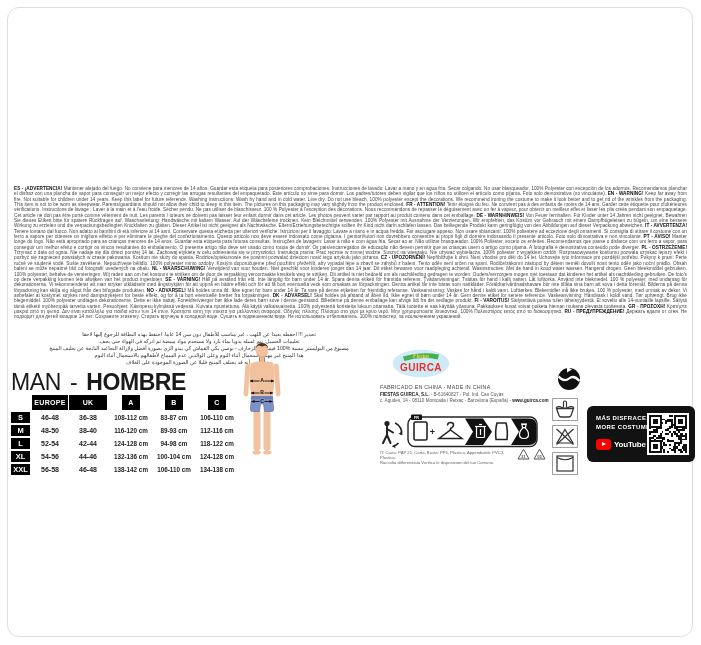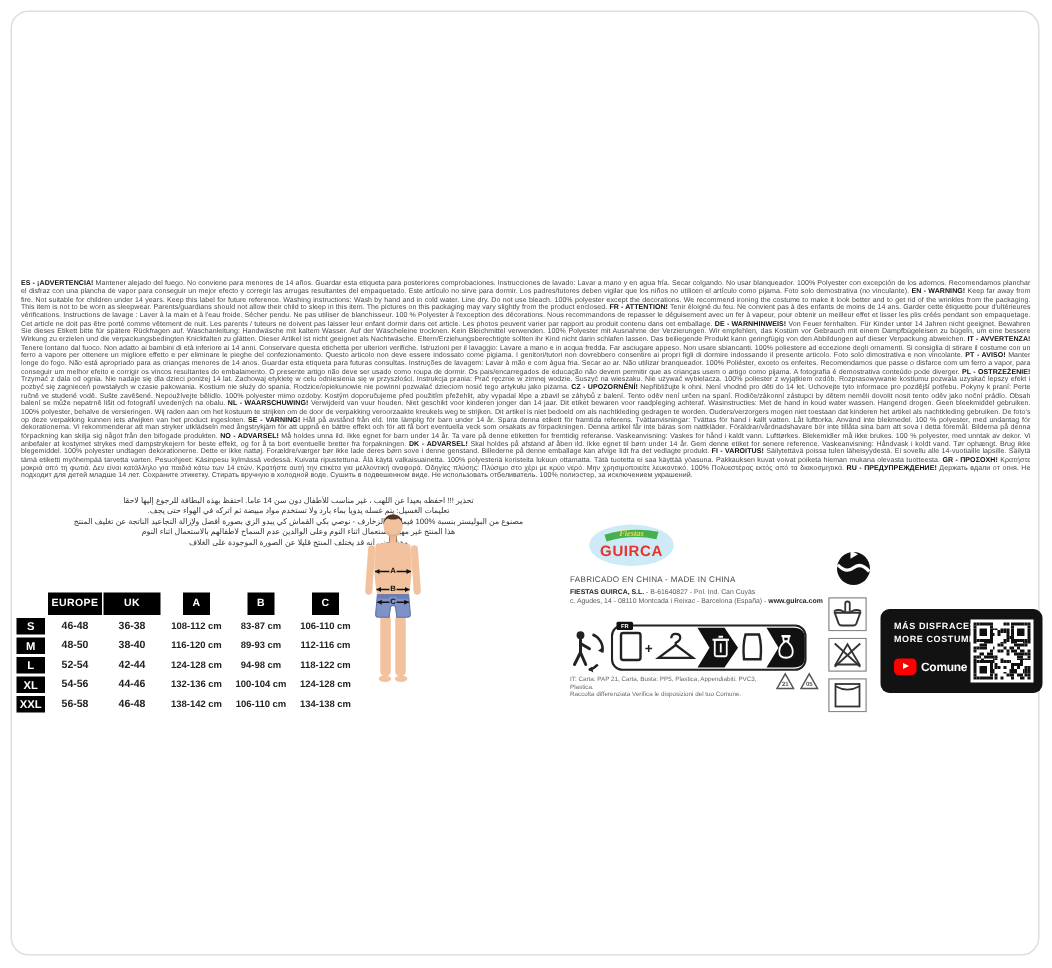--- a/index.html
+++ b/index.html
@@ -74,20 +74,25 @@
 
   <div class="fineprint"><b>ES - ¡ADVERTENCIA!</b> Mantener alejado del fuego. No conviene para menores de 14 años. Guardar esta etiqueta para posteriores comprobaciones. Instrucciones de lavado: Lavar a mano y en agua fría. Secar colgando. No usar blanqueador. 100% Polyester con excepción de los adornos. Recomendamos planchar el disfraz con una plancha de vapor para conseguir un mejor efecto y corregir las arrugas resultantes del empaquetado. Este artículo no sirve para dormir. Los padres/tutores deben vigilar que los niños no utilicen el artículo como pijama. Foto solo demostrativa (no vinculante). <b>EN - WARNING!</b> Keep far away from fire. Not suitable for children under 14 years. Keep this label for future reference. Washing instructions: Wash by hand and in cold water. Line dry. Do not use bleach. 100% polyester except the decorations. We recommend ironing the costume to make it look better and to get rid of the wrinkles from the packaging. This item is not to be worn as sleepwear. Parents/guardians should not allow their child to sleep in this item. The pictures on this packaging may vary slightly from the product enclosed. <b>FR - ATTENTION!</b> Tenir éloigné du feu. Ne convient pas à des enfants de moins de 14 ans. Garder cette étiquette pour d'ultérieures vérifications. Instructions de lavage : Laver à la main et à l'eau froide. Sécher pendu. Ne pas utiliser de blanchisseur. 100 % Polyester à l'exception des décorations. Nous recommandons de repasser le déguisement avec un fer à vapeur, pour obtenir un meilleur effet et lisser les plis créés pendant son empaquetage. Cet article ne doit pas être porté comme vêtement de nuit. Les parents / tuteurs ne doivent pas laisser leur enfant dormir dans cet article. Les photos peuvent varier par rapport au produit contenu dans cet emballage. <b>DE - WARNHINWEIS!</b> Von Feuer fernhalten. Für Kinder unter 14 Jahren nicht geeignet. Bewahren Sie dieses Etikett bitte für spätere Rückfragen auf. Waschanleitung: Handwäsche mit kaltem Wasser. Auf der Wäscheleine trocknen. Kein Bleichmittel verwenden. 100% Polyester mit Ausnahme der Verzierungen. Wir empfehlen, das Kostüm vor Gebrauch mit einem Dampfbügeleisen zu bügeln, um eine bessere Wirkung zu erzielen und die verpackungsbedingten Knickfalten zu glätten. Dieser Artikel ist nicht geeignet als Nachtwäsche. Eltern/Erziehungsberechtigte sollten ihr Kind nicht darin schlafen lassen. Das beiliegende Produkt kann geringfügig von den Abbildungen auf dieser Verpackung abweichen. <b>IT - AVVERTENZA!</b> Tenere lontano dal fuoco. Non adatto ai bambini di età inferiore ai 14 anni. Conservare questa etichetta per ulteriori verifiche. Istruzioni per il lavaggio: Lavare a mano e in acqua fredda. Far asciugare appeso. Non usare sbiancanti. 100% poliestere ad eccezione degli ornamenti. Si consiglia di stirare il costume con un ferro a vapore per ottenere un migliore effetto e per eliminare le pieghe del confezionamento. Questo articolo non deve essere indossato come pigiama. I genitori/tutori non dovrebbero consentire ai propri figli di dormire indossando il presente articolo. Foto solo dimostrativa e non vincolante. <b>PT - AVISO!</b> Manter longe do fogo. Não está apropriado para as crianças menores de 14 anos. Guardar esta etiqueta para futuras consultas. Instruções de lavagem: Lavar à mão e com água fria. Secar ao ar. Não utilizar branqueador. 100% Poliéster, exceto os enfeites. Recomendamos que passe o disfarce com um ferro a vapor, para conseguir um melhor efeito e corrigir os vincos resultantes do embalamento. O presente artigo não deve ser usado como roupa de dormir. Os pais/encarregados de educação não devem permitir que as crianças usem o artigo como pijama. A fotografia é demostrativa conteúdo pode diverger. <b>PL - OSTRZEŻENIE!</b> Trzymać z dala od ognia. Nie nadaje się dla dzieci poniżej 14 lat. Zachowaj etykietę w celu odniesienia się w przyszłości. Instrukcja prania: Prać ręcznie w zimnej wodzie. Suszyć na wieszaku. Nie używać wybielacza. 100% poliester z wyjątkiem ozdób. Rozprasowywanie kostiumu pozwala uzyskać lepszy efekt i pozbyć się zagnieceń powstałych w czasie pakowania. Kostium nie służy do spania. Rodzice/opiekunowie nie powinni pozwalać dzieciom nosić tego artykułu jako piżama. <b>CZ - UPOZORNĚNÍ!</b> Nepřibližujte k ohni. Není vhodné pro děti do 14 let. Uchovejte tyto informace pro pozdější potřebu. Pokyny k praní: Perte ručně ve studené vodě. Sušte zavěšené. Nepoužívejte bělidlo. 100% polyester mimo ozdoby. Kostým doporučujeme před použitím přežehlit, aby vypadal lépe a zbavil se záhybů z balení. Tento oděv není určen na spaní. Rodiče/zákonní zástupci by dětem neměli dovolit nosit tento oděv jako noční prádlo. Obsah balení se může nepatrně lišit od fotografií uvedených na obalu. <b>NL - WAARSCHUWING!</b> Verwijderd van vuur houden. Niet geschikt voor kinderen jonger dan 14 jaar. Dit etiket bewaren voor raadpleging achteraf. Wasinstructies: Met de hand in koud water wassen. Hangend drogen. Geen bleekmiddel gebruiken. 100% polyester, behalve de versieringen. Wij raden aan om het kostuum te strijken om de door de verpakking veroorzaakte kreukels weg te strijken. Dit artikel is niet bedoeld om als nachtkleding gedragen te worden. Ouders/verzorgers mogen niet toestaan dat kinderen het artikel als nachtkleding gebruiken. De foto's op deze verpakking kunnen iets afwijken van het product ingesloten. <b>SE - VARNING!</b> Håll på avstånd från eld. Inte lämplig för barn under 14 år. Spara denna etikett för framtida referens. Tvättanvisningar: Tvättas för hand i kallt vatten. Låt lufttorka. Använd inte blekmedel. 100 % polyester, med undantag för dekorationerna. Vi rekommenderar att man stryker utklädseln med ångstrykjärn för att uppnå en bättre effekt och för att få bort eventuella veck som orsakats av förpackningen. Denna artikel får inte bäras som nattkläder. Föräldrar/vårdnadshavare bör inte tillåta sina barn att sova i detta föremål. Bilderna på denna förpackning kan skilja sig något från den bifogade produkten. <b>NO - ADVARSEL!</b> Må holdes unna ild. Ikke egnet for barn under 14 år. Ta vare på denne etiketten for fremtidig referanse. Vaskeanvisning: Vaskes for hånd i kaldt vann. Lufttørkes. Blekemidler må ikke brukes. 100 % polyester, med unntak av dekor. Vi anbefaler at kostymet strykes med dampstrykejern for beste effekt, og for å ta bort eventuelle bretter fra forpakningen. <b>DK - ADVARSEL!</b> Skal holdes på afstand af åben ild. Ikke egnet til børn under 14 år. Gem denne etiket for senere reference. Vaskeanvisning: Håndvask i koldt vand. Tør ophængt. Brug ikke blegemiddel. 100% polyester undtagen dekorationerne. Dette er ikke nattøj. Forældre/værger bør ikke lade deres børn sove i denne genstand. Billederne på denne emballage kan afvige lidt fra det vedlagte produkt. <b>FI - VAROITUS!</b> Säilytettävä poissa tulen läheisyydestä. Ei sovellu alle 14-vuotiaille lapsille. Säilytä tämä etiketti myöhempää tarvetta varten. Pesuohjeet: Käsinpesu kylmässä vedessä. Kuivata ripustettuna. Älä käytä valkaisuainetta. 100% polyesteriä koristeita lukuun ottamatta. Tätä tuotetta ei saa käyttää yöasuna. Pakkauksen kuvat voivat poiketa hieman mukana olevasta tuotteesta. <b>GR - ΠΡΟΣΟΧΗ!</b> Κρατήστε μακριά από τη φωτιά. Δεν είναι κατάλληλο για παιδιά κάτω των 14 ετών. Κρατήστε αυτή την ετικέτα για μελλοντική αναφορά. Οδηγίες πλύσης: Πλύσιμο στο χέρι με κρύο νερό. Μην χρησιμοποιείτε λευκαντικό. 100% Πολυεστέρας εκτός από τα διακοσμητικά. <b>RU - ПРЕДУПРЕЖДЕНИЕ!</b> Держать вдали от огня. Не подходит для детей младше 14 лет. Сохраните этикетку. Стирать вручную в холодной воде. Сушить в подвешенном виде. Не использовать отбеливатель. 100% полиэстер, за исключением украшений. </div>
   <div class="arabic">
       <div>تحذير !!! احفظه بعيدا عن اللهب ، غير مناسب للأطفال دون سن 14 عاما. احتفظ بهذه البطاقة للرجوع إليها لاحقا</div>
       <div>تعليمات الغسيل: يتم غسله يدويا بماء بارد ولا تستخدم مواد مبيضة ثم اتركه في الهواء حتى يجف.</div>
       <div>مصنوع من البوليستر بنسبة %100 فيما عدا الزخارف - نوصي بكي القماش كي يبدو الزي بصورة أفضل ولإزالة التجاعيد الناتجة عن تغليف المنتج</div>
       <div>هذا المنتج غير مهيأ للاستعمال أثناء النوم وعلى الوالدين عدم السماح لأطفالهم بالاستعمال أثناء النوم</div>
       <div>وهذا يعني أنه قد يختلف المنتج قليلا عن الصورة الموجودة على الغلاف</div>
     </div>
 
+  <div class="chart-title">
+    <span class="t-reg">MAN</span>
+    <span class="t-sep">-</span>
+    <span class="t-bold">HOMBRE</span>
+  </div>
 
   <div class="size-grid size-head">
     <div></div>
     <div class="hbox">EUROPE</div>
     <div class="hbox">UK</div>
     <div class="hbox small">A</div>
     <div class="hbox small">B</div>
     <div class="hbox small">C</div>
   </div>
 
@@ -256,21 +261,21 @@
     <rect x="0.6" y="0.6" width="24.8" height="21.8" fill="none" stroke="#888" stroke-width="0.8"></rect>
     <rect x="5" y="4" width="16" height="15" fill="none" stroke="#333" stroke-width="1.2"></rect>
     <path d="M5,5.5 Q13,10 21,5.5" stroke="#333" stroke-width="1.2" fill="none"></path>
   </svg>
 
   <div class="promo">
     <div class="promo-line">MÁS DISFRACES EN</div>
     <div class="promo-line">MORE COSTUMES AT</div>
     <div class="yt">
       <span class="yt-badge"></span>
-      <span class="yt-word">Comune</span>
+      <span class="yt-word">YouTube</span>
     </div>
     <div class="qr">
       <div class="qr-pattern">
           <i style="grid-area: 1 / 1;"></i>
           <i style="grid-area: 1 / 2;"></i>
           <i style="grid-area: 1 / 3;"></i>
           <i style="grid-area: 1 / 4;"></i>
           <i style="grid-area: 1 / 5;"></i>
           <i style="grid-area: 1 / 6;"></i>
           <i style="grid-area: 1 / 7;"></i>

